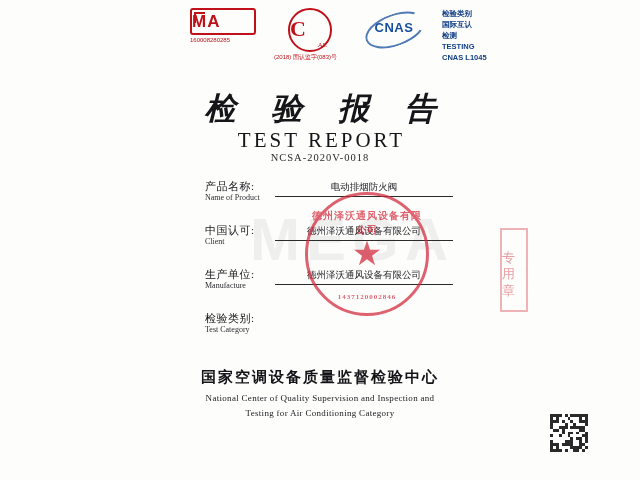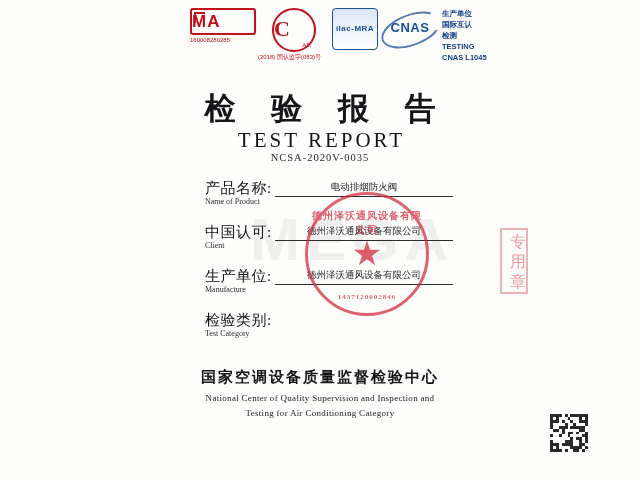--- a/index.html
+++ b/index.html
@@ -153,20 +153,21 @@
     position: absolute;
     top: 88px;
     width: 100%;
     text-align: center;
     font-family: "Liberation Serif", serif;
     font-size: 31px;
     font-weight: bold;
     letter-spacing: 14px;
     text-indent: 14px;
     color: #16161a;
+    font-style: italic;
   }
   .title-en {
     position: absolute;
     top: 128px;
     width: 100%;
     text-align: center;
     font-family: "Liberation Serif", serif;
     font-size: 21px;
     letter-spacing: 3px;
     text-indent: 3px;
@@ -194,21 +195,21 @@
     height: 44px;
   }
   .field-label {
     position: absolute;
     left: 0; top: 0;
     width: 66px;
     line-height: 1.15;
   }
   .label-cn {
     font-family: "Liberation Serif", serif;
-    font-size: 15px;
+    font-size: 11px;
     color: #15151a;
     letter-spacing: 0.5px;
     white-space: nowrap;
   }
   .label-en {
     font-family: "Liberation Serif", serif;
     font-size: 8px;
     color: #2b2b30;
     white-space: nowrap;
   }
@@ -300,24 +301,24 @@
   }
   .side-stamp {
     position: absolute;
     right: 112px;
     top: 228px;
     width: 24px;
     height: 60px;
     border: 2px solid rgba(211,38,58,0.35);
     color: rgba(211,38,58,0.45);
     font-family: "Liberation Serif", serif;
-    font-size: 16px;
+    font-size: 13px;
     line-height: 1.25;
-    text-align: right;
-    padding-top: 2px;
+    text-align: left;
+    padding-top: 20px;
     pointer-events: none;
   }
   
   .qr {
     position: absolute;
     right: 52px;
     bottom: 28px;
     width: 38px;
     height: 38px;
     background: #ffffff;
@@ -340,43 +341,40 @@
     </div>
 
     <div class="logo-block cal">
       <div class="cal-circle">
         <span>C</span>
         <span class="sub">AL</span>
       </div>
       <div class="cal-code">(2018) 国认监字(083)号</div>
     </div>
 
-    <div class="logo-block ilac">
-      <div class="ilac-badge">ilac-MRA</div>
-    </div>
 
     <div class="logo-block cnas">
       <div class="cnas-badge">
         <span class="cnas-swoosh"></span>
         <span>CNAS</span>
       </div>
     </div>
 
     <div class="cnas-text">
-      <div>生产单位</div>
+      <div>检验类别</div>
       <div>国际互认</div>
       <div>检测</div>
       <div>TESTING</div>
       <div>CNAS L1045</div>
     </div>
   </div>
 
   <div class="title-cn">检 验 报 告</div>
   <div class="title-en">TEST REPORT</div>
-  <div class="report-no">NCSA-2020V-0035</div>
+  <div class="report-no">NCSA-2020V-0018</div>
 
   <div class="watermark-text">MEGA</div>
 
   <div class="fields">
 
     <div class="field-row">
       <div class="field-label">
         <div class="label-cn">产品名称:</div>
         <div class="label-en">Name of Product</div>
       </div>

